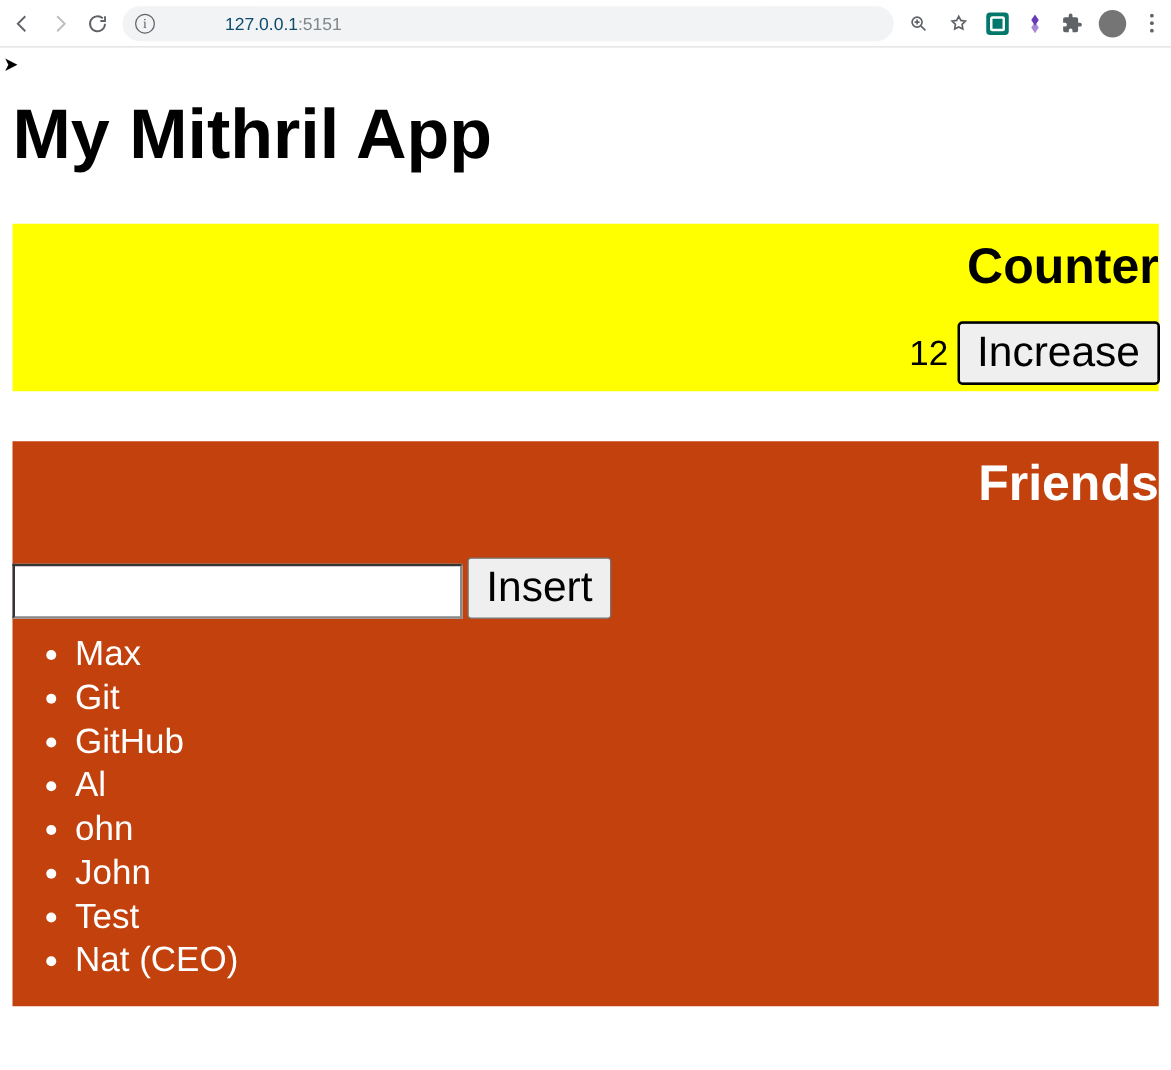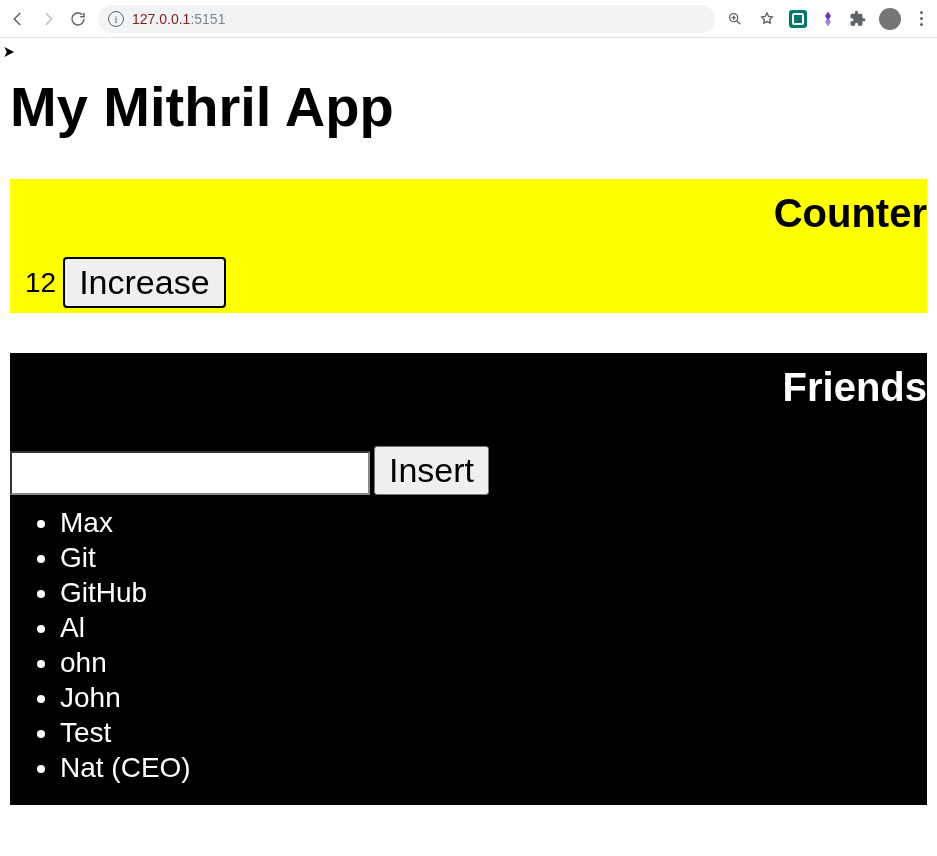--- a/index.html
+++ b/index.html
@@ -43,21 +43,21 @@
       color: #202124;
     }
     .address-bar .info-icon {
       width: 16px; height: 16px;
       border: 1px solid #5f6368;
       border-radius: 50%;
       display: flex; align-items: center; justify-content: center;
       font-size: 11px; color: #5f6368;
       font-family: Georgia, serif;
     }
-    .address-bar .url .host { color: #7f1d1d; }
+    .address-bar .url .host { color: #0c4a6e; margin-left: 48px; }
     .address-bar .url .port { color: #80868b; }
     .chrome-right {
       display: flex;
       align-items: center;
       gap: 12px;
     }
     .chrome-right .ext {
       width: 18px; height: 18px;
       display: flex; align-items: center; justify-content: center;
     }
@@ -89,36 +89,37 @@
       margin: 26px 0 40px 0;
     }
     .panel {
       margin: 0 0 40px 0;
     }
     .panel-counter {
       background: #ffff00;
       color: #000;
     }
     .panel-friends {
-      background: #000000;
+      background: #c2410c;
       color: #fff;
     }
     .panel h2 {
       font-size: 40px;
       font-weight: 800;
       text-align: right;
       margin: 0;
       padding: 12px 0 18px 0;
     }
     .counter-row {
       display: flex;
       align-items: center;
       gap: 8px;
-      padding: 4px 0 6px 15px;
+      padding: 4px 0 6px 0;
       font-size: 28px;
+      justify-content: flex-end;
     }
     .counter-value { font-size: 28px; }
     button.std {
       font-size: 34px;
       background: #efefef;
       border: 1px solid #767676;
       border-radius: 3px;
       padding: 4px 14px;
       cursor: pointer;
       font-family: inherit;

